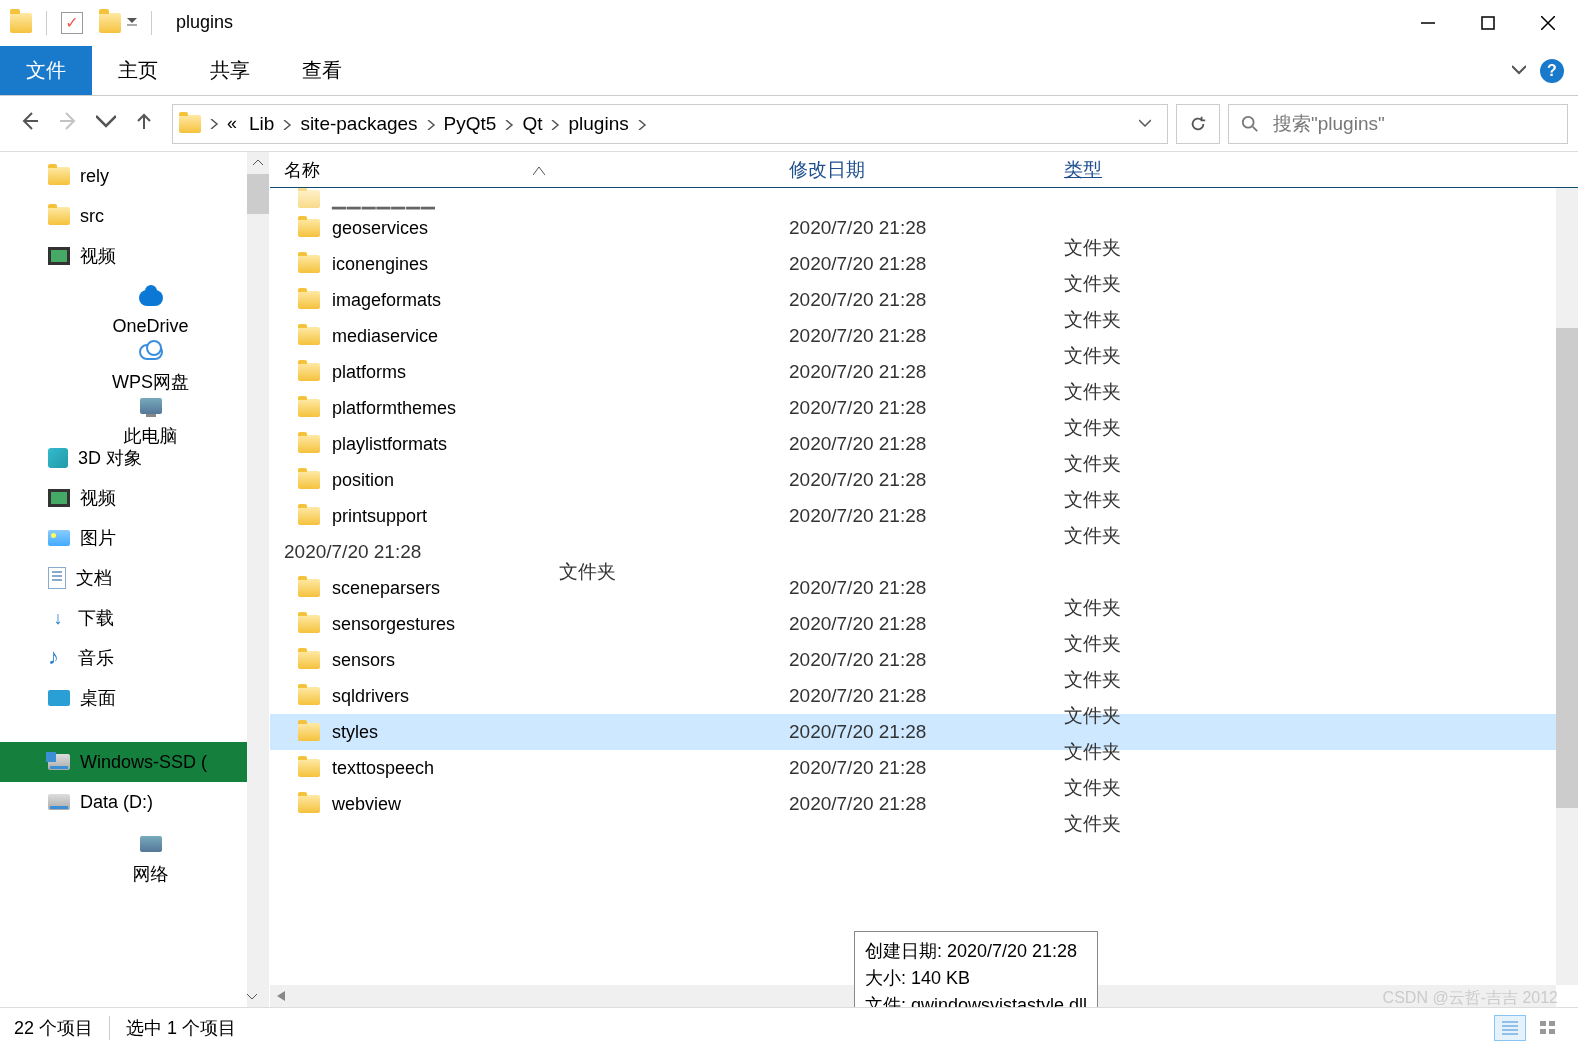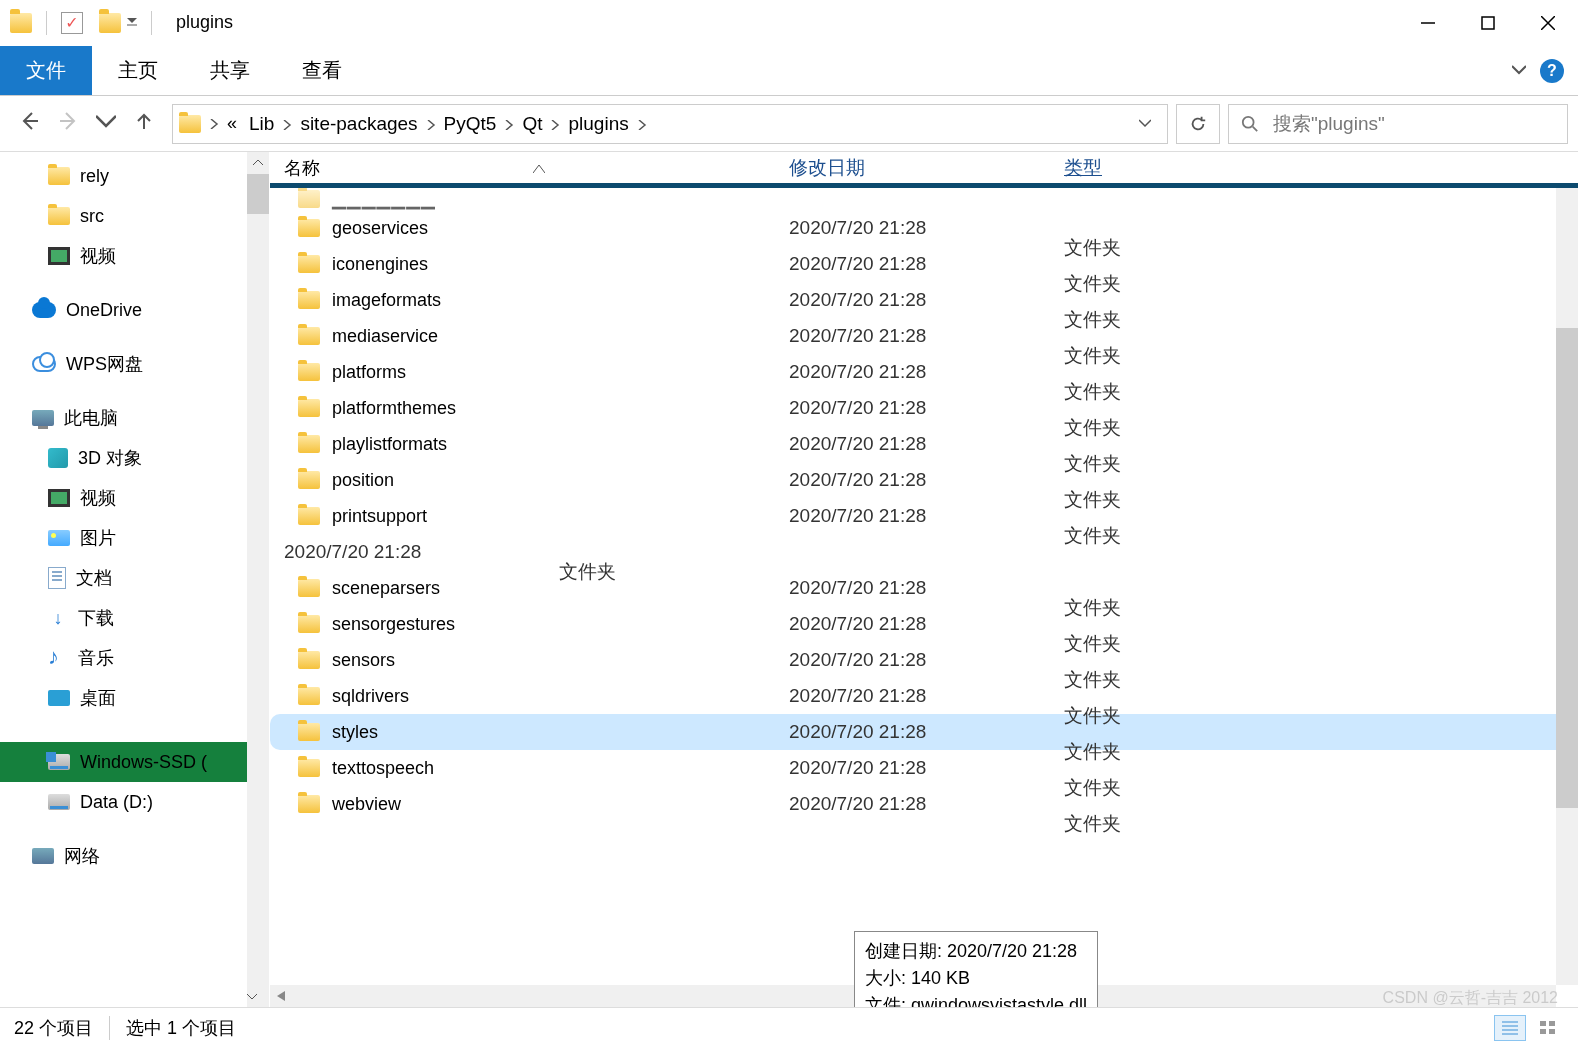--- a/index.html
+++ b/index.html
@@ -33,21 +33,21 @@
 .addr .chev svg{width:10px;height:10px;}
 .addr .spacer{flex:1;}
 .addr .dd{padding:0 10px;}
 .refresh{width:44px;height:40px;border:1px solid #ccc;display:flex;align-items:center;justify-content:center;}
 .search{width:340px;height:40px;border:1px solid #ccc;display:flex;align-items:center;padding:0 12px;gap:14px;}
 .search input{border:none;outline:none;flex:1;font-size:19px;background:transparent;}
 .search input::placeholder{color:#777;}
 .body{display:flex;height:calc(100% - 46px - 50px - 56px - 40px);}
 .tree{width:270px;overflow-y:auto;border-right:1px solid transparent;padding-top:4px;position:relative;}
 .tree .item{height:40px;display:flex;align-items:center;padding-left:48px;gap:10px;font-size:19px;}
-.tree .item.l1{padding-left:32px;}
+.tree .item.l1{padding-left:32px;flex-direction:column;}
 .tree .item.selected{background:#15803d;margin-top:24px;}
 .tree .scrollbar{position:absolute;right:0;top:0;width:22px;height:100%;background:#f0f0f0;}
 .tree .sb-up,.tree .sb-dn{height:22px;display:flex;align-items:center;justify-content:center;}
 .tree .sb-thumb{position:absolute;top:22px;width:100%;height:40px;background:#ccc;}
 .ic-folder{width:22px;height:18px;background:linear-gradient(#ffe9a6,#f5c23c);border-radius:2px;position:relative;flex-shrink:0;}
 .ic-folder:before{content:"";position:absolute;top:-3px;left:0;width:9px;height:4px;background:#f5c23c;border-radius:2px 2px 0 0;}
 .ic-video{width:22px;height:18px;background:#4a6;border:3px solid #333;position:relative;flex-shrink:0;}
 .ic-onedrive{width:24px;height:16px;background:#0a78d4;border-radius:10px;flex-shrink:0;position:relative;}
 .ic-onedrive:before{content:"";position:absolute;top:-5px;left:6px;width:12px;height:12px;background:#0a78d4;border-radius:50%;}
 .ic-wps{width:24px;height:16px;border:2px solid #3b8ede;border-radius:10px;flex-shrink:0;position:relative;}
@@ -60,29 +60,29 @@
 .ic-doc{width:18px;height:22px;background:#fff;border:1px solid #8ac;flex-shrink:0;position:relative;}
 .ic-doc:after{content:"";position:absolute;top:3px;left:3px;right:3px;height:2px;background:#8ac;box-shadow:0 4px #8ac,0 8px #8ac;}
 .ic-dl{width:20px;height:20px;flex-shrink:0;display:flex;align-items:center;justify-content:center;color:#2a7fd5;font-weight:bold;}
 .ic-music{width:20px;height:22px;flex-shrink:0;color:#2a7fd5;font-size:22px;line-height:20px;}
 .ic-desk{width:22px;height:16px;background:#2a9fd5;border-radius:2px;flex-shrink:0;}
 .ic-disk{width:22px;height:16px;background:linear-gradient(#ddd,#aaa);border-radius:2px;flex-shrink:0;position:relative;}
 .ic-disk:after{content:"";position:absolute;bottom:1px;left:2px;right:2px;height:3px;background:#3a8fd5;}
 .ic-disk.win:before{content:"";position:absolute;top:-2px;left:-2px;width:10px;height:10px;background:#3a8fd5;}
 .ic-net{width:22px;height:16px;background:linear-gradient(#7ab,#579);border-radius:2px;flex-shrink:0;}
 .list{flex:1;overflow:hidden;position:relative;}
-.headers{display:flex;height:36px;border-bottom:5px solid #0c4a6e;align-items:center;}
+.headers{display:flex;height:36px;border-bottom:1px solid #0c4a6e;align-items:center;}
 .headers .col{color:#1d4f8f;font-size:19px;padding-left:14px;}
 .headers .col.name{width:505px;display:flex;align-items:center;justify-content:space-between;}
 .headers .col.name .sort{margin-right:230px;}
 .headers .col.date{width:275px;}
 .headers .col.type{width:250px;text-decoration:underline;}
 .rows{overflow-y:auto;height:calc(100% - 36px - 22px);}
 .row{display:flex;height:36px;align-items:center;}
-.row.selected{background:#cde8ff;border-radius:10px;}
+.row.selected{background:#cde8ff;}
 .row .cell{padding-left:14px;font-size:19px;}
 .row .cell.name{width:505px;display:flex;align-items:center;gap:12px;padding-left:28px;}
 .row .cell.date{width:275px;color:#333;}
 .row .cell.type{width:250px;color:#333;margin-top:40px;}
 .row.partial{height:22px;overflow:hidden;}
 .row.partial .cell{opacity:0.6;}
 .list .vscroll{position:absolute;right:0;top:36px;bottom:22px;width:22px;background:#f0f0f0;}
 .list .vscroll .thumb{position:absolute;top:140px;width:100%;height:480px;background:#ccc;}
 .list .hscroll{position:absolute;left:0;right:22px;bottom:0;height:22px;background:#f0f0f0;display:flex;align-items:center;}
 .list .hscroll .lbtn,.list .hscroll .rbtn{width:22px;height:22px;display:flex;align-items:center;justify-content:center;}

